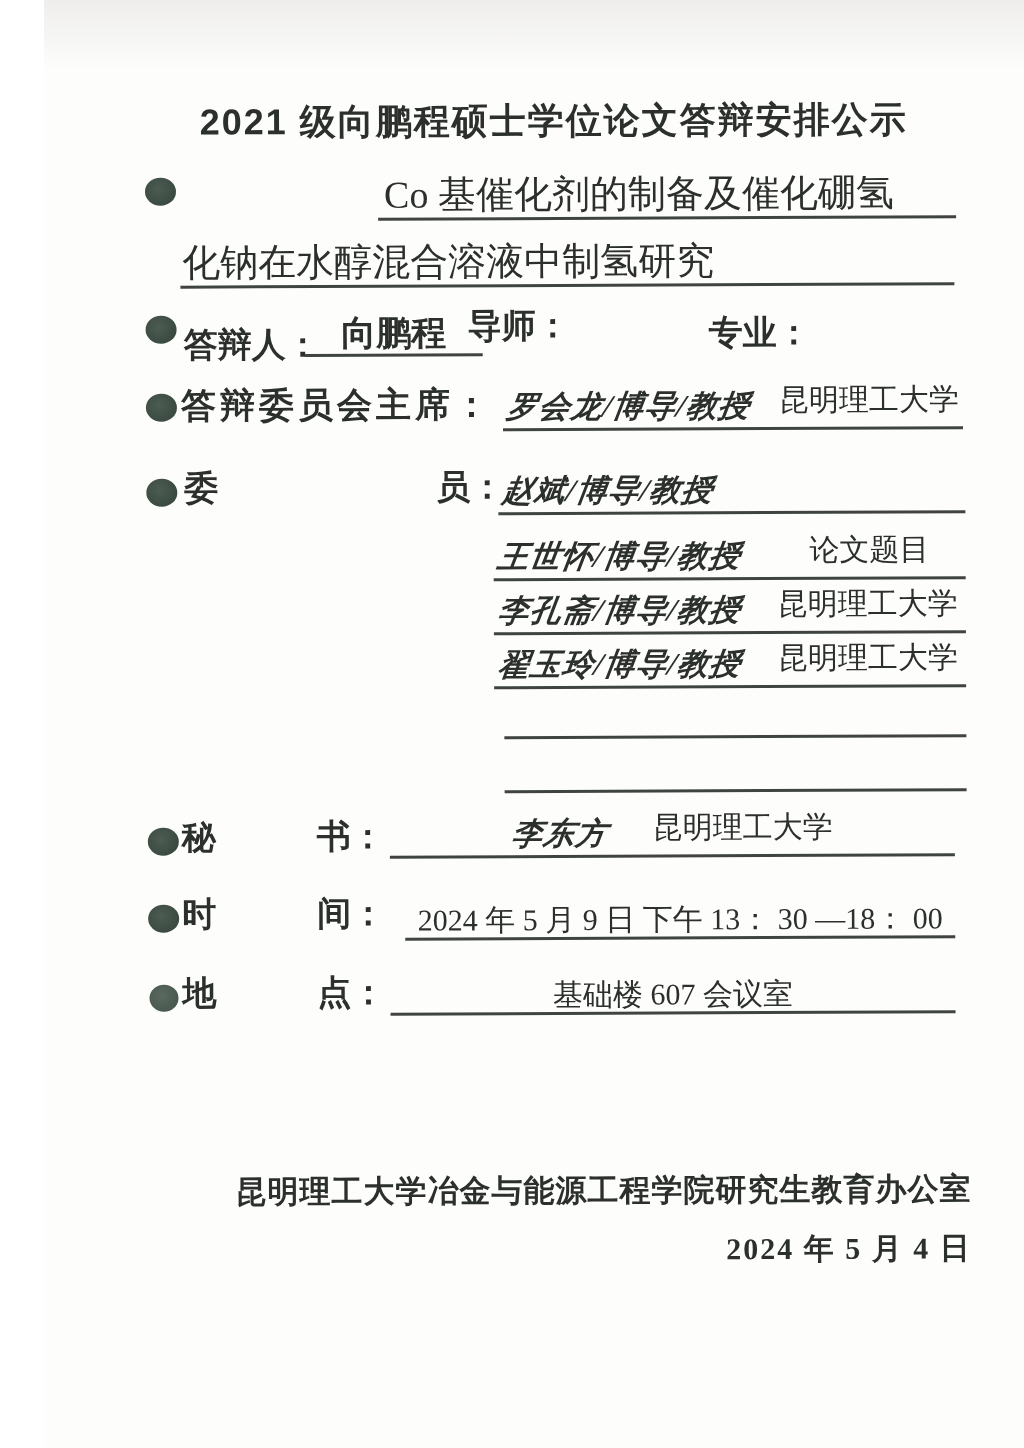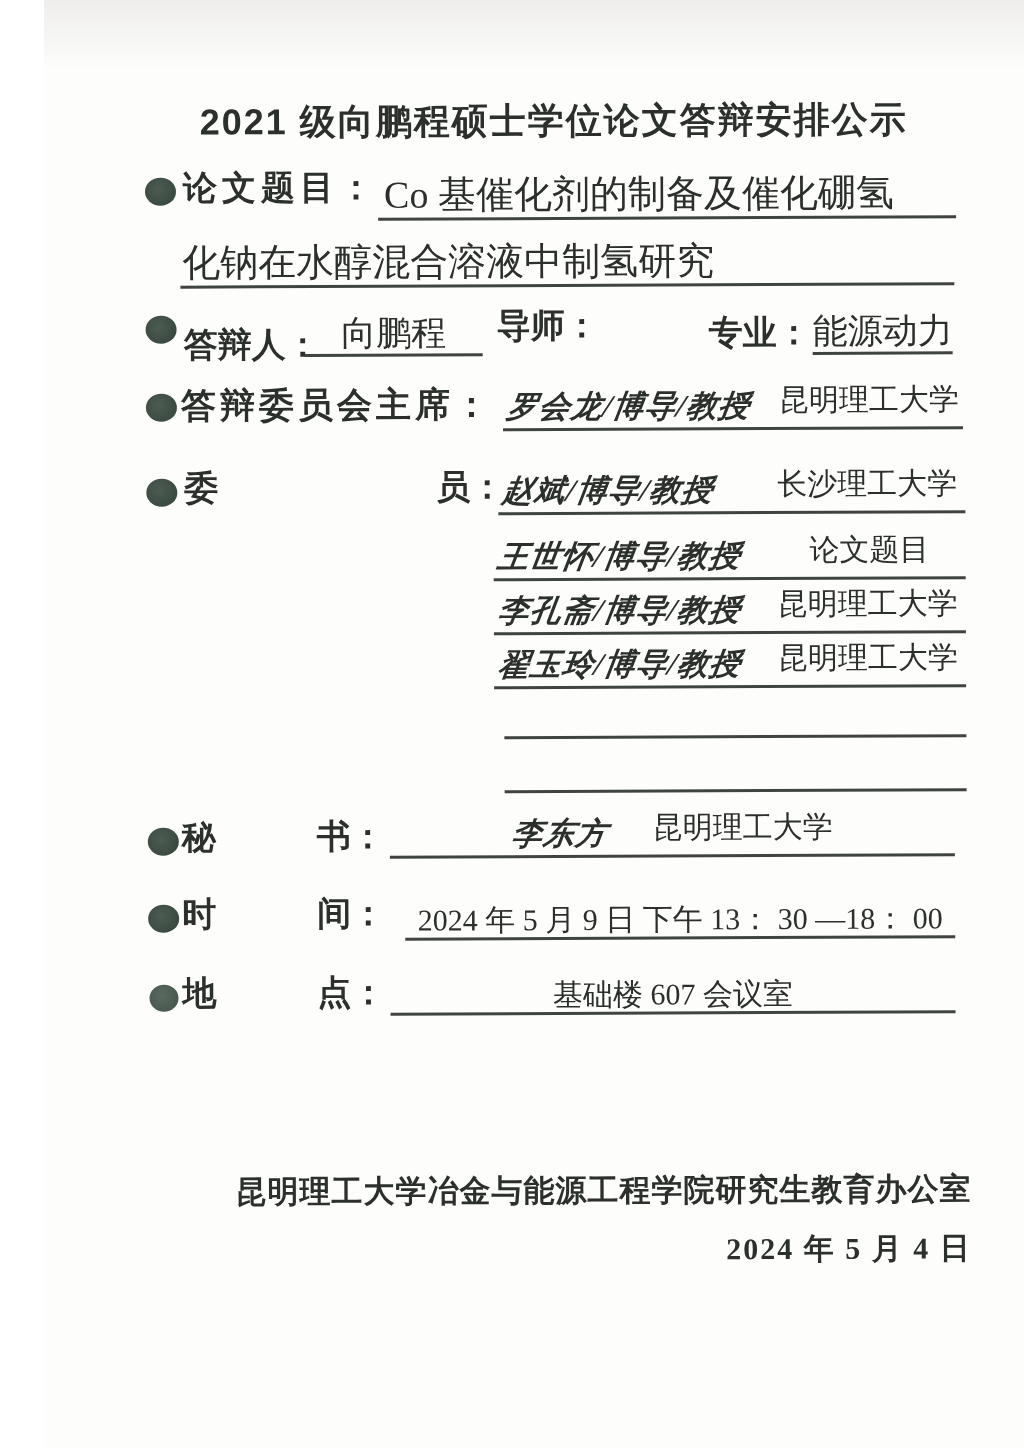--- a/index.html
+++ b/index.html
@@ -57,21 +57,21 @@
   .b6{left:103px;top:903px;}
   .b7{left:104px;top:983px;width:29px;height:27px;opacity:.92;}
   
   .lbl{
     position:absolute;
     font-weight:700;font-size:34px;color:var(--text);
     white-space:nowrap;line-height:1.2;
   }
   .lbl-thesis{left:141px;top:167px;letter-spacing:5px;}
   .lbl-defender{left:141px;top:324px;}
-  .lbl-advisor{left:454px;top:306px;}
+  .lbl-advisor{left:425px;top:306px;}
   .lbl-major{left:666px;top:314px;}
   .lbl-chair{left:138px;top:384px;font-size:35px;letter-spacing:4px;}
   .lbl-wei{left:141px;top:467px;}
   .lbl-yuan{left:393px;top:467px;}
   .lbl-mi{left:137px;top:816px;}
   .lbl-shu{left:272px;top:816px;}
   .lbl-shi{left:137px;top:893px;}
   .lbl-jian{left:272px;top:893px;}
   .lbl-di{left:137px;top:972px;}
   .lbl-dian{left:272px;top:972px;}
@@ -79,21 +79,21 @@
   .field{
     position:absolute;
     border-bottom:3px solid var(--underline);
     display:flex;align-items:flex-end;
     white-space:nowrap;
     font-size:35px;line-height:1.15;
     color:var(--text);
   }
   .f-thesis1{left:336px;width:572px;top:157px;height:60px;font-size:38px;padding-left:6px;}
   .f-thesis2{left:138px;width:772px;top:223px;height:61px;font-size:38px;padding-left:2px;}
-  .f-defname{left:262px;width:178px;top:297px;height:56px;justify-content:center;}
+  .f-defname{left:262px;width:178px;top:297px;height:56px;justify-content:center;font-weight:bold;}
   .f-advname{left:552px;width:114px;top:297px;height:56px;justify-content:center;}
   .f-major{left:770px;width:140px;top:297px;height:56px;justify-content:center;}
   .f-chair{left:460px;width:452px;top:375px;height:53px;justify-content:space-between;padding:0 4px;}
   .member{justify-content:space-between;padding:0 8px 0 4px;}
   .m0{left:455px;width:455px;top:458px;height:54px;}
   .m1{left:450px;width:460px;top:524px;height:54px;}
   .m1 .affil{margin-right:28px;}
   .m2{left:450px;width:460px;top:578px;height:54px;}
   .m3{left:450px;width:460px;top:632px;height:54px;}
   .m4{left:460px;width:450px;top:684px;height:52px;}
@@ -126,45 +126,42 @@
 
 <div class="page">
   <div class="scan-top"></div>
   <div class="scan-corner-tr"></div>
 
   <div class="sheet">
 
     <div class="title">2021 级向鹏程硕士学位论文答辩安排公示</div>
 
     <span class="bullet b1"></span>
-    <div class="lbl lbl-thesis">论文题目：</div>
     <div class="field f-thesis1">Co 基催化剂的制备及催化硼氢</div>
     <div class="field f-thesis2">化钠在水醇混合溶液中制氢研究</div>
 
     <span class="bullet b2"></span>
     <div class="lbl lbl-defender">答辩人：</div>
     <div class="field f-defname">向鹏程</div>
     <div class="lbl lbl-advisor">导师：</div>
     <div class="lbl lbl-major">专业：</div>
-    <div class="field f-major">能源动力</div>
 
     <span class="bullet b3"></span>
     <div class="lbl lbl-chair">答辩委员会主席：</div>
     <div class="field f-chair">
       <span class="hand">罗会龙/博导/教授</span>
       <span class="affil">昆明理工大学</span>
     </div>
 
     <span class="bullet b4"></span>
     <div class="lbl lbl-wei">委</div>
     <div class="lbl lbl-yuan">员：</div>
 
     <div class="field member m0">
       <span class="hand">赵斌/博导/教授</span>
-      <span class="affil">长沙理工大学</span>
     </div>
     <div class="field member m1">
       <span class="hand">王世怀/博导/教授</span>
       <span class="affil">论文题目</span>
     </div>
     <div class="field member m2">
       <span class="hand">李孔斋/博导/教授</span>
       <span class="affil">昆明理工大学</span>
     </div>
     <div class="field member m3">

